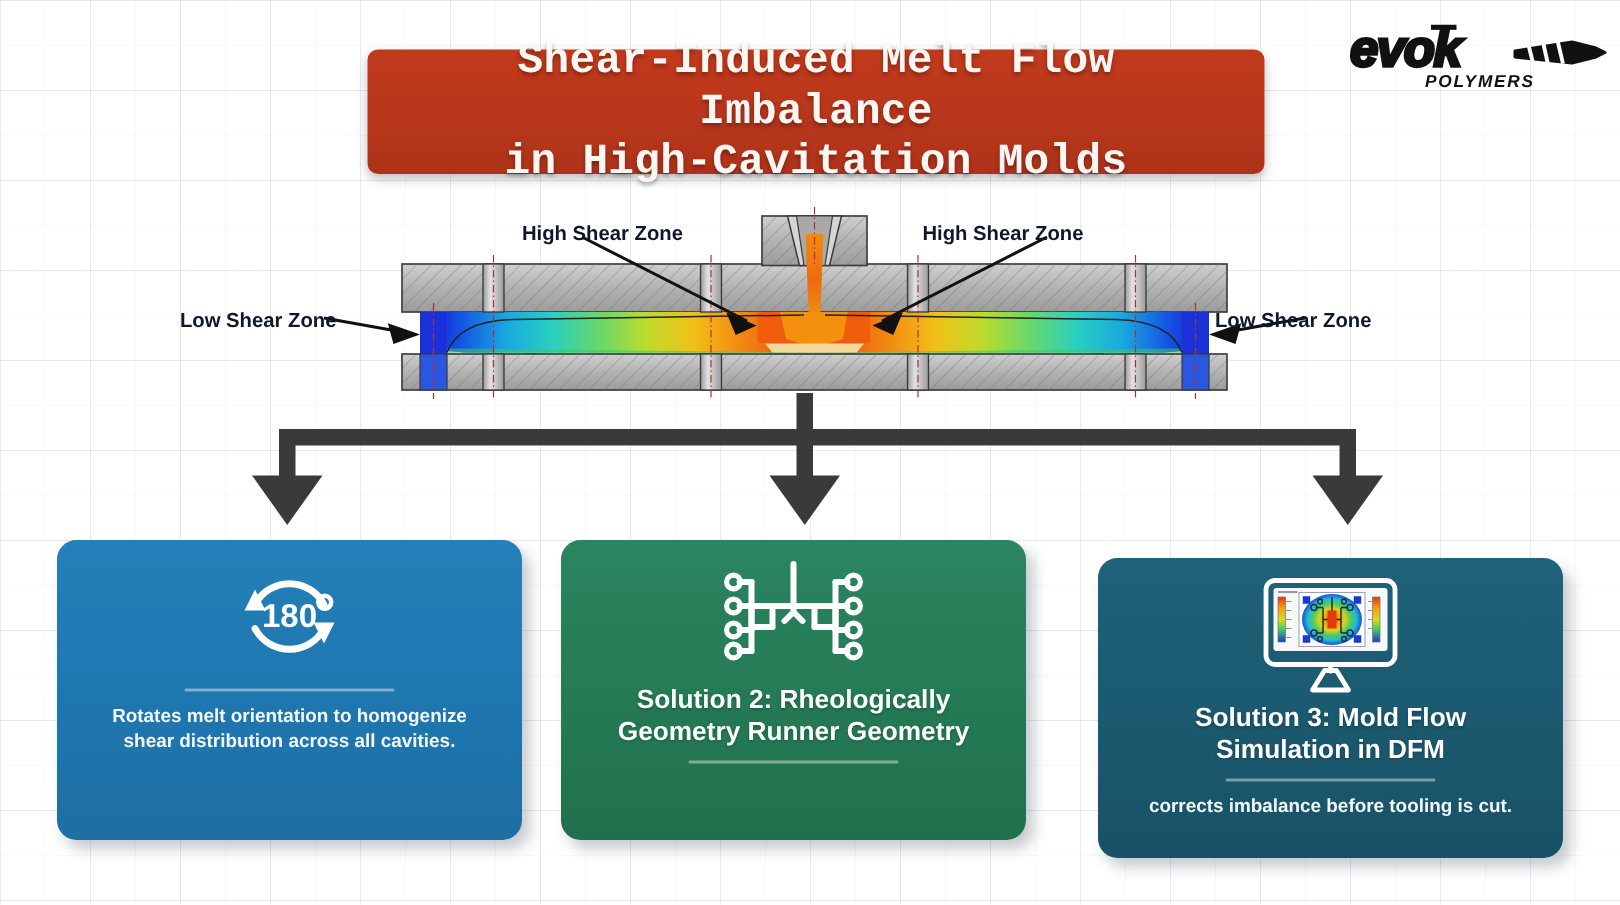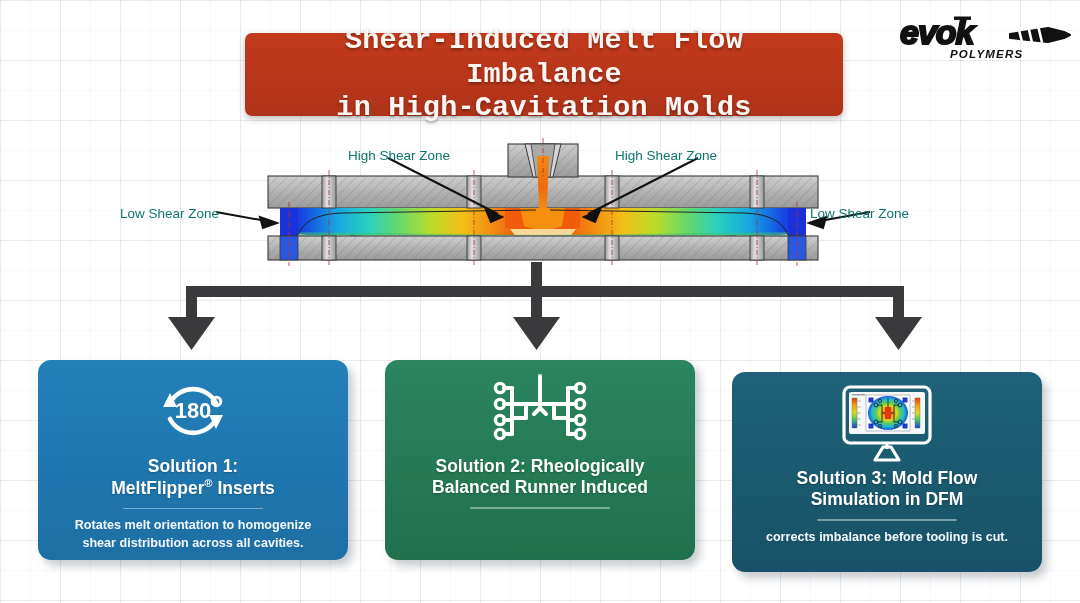--- a/index.html
+++ b/index.html
@@ -39,41 +39,41 @@
   #title-banner .ttl{
     color:#fdf6f2;font-size:28.5px;font-weight:bold;line-height:1.18;
     letter-spacing:.2px;
     text-shadow:0 2px 3px rgba(0,0,0,.32);
     padding:0 14px;
   }
 
   
   #mold-wrap{position:absolute;left:110px;top:136px;width:870px;height:132px;}
   .zone-label{
-    position:absolute;font-size:13.5px;font-weight:normal;color:#0f766e;
+    position:absolute;font-size:13.5px;font-weight:bold;color:#0f172a;
     white-space:nowrap;
   }
   #lbl-hs-left{left:238px;top:12px;}
   #lbl-hs-right{left:505px;top:12px;}
   #lbl-ls-left{left:10px;top:70px;}
   #lbl-ls-right{left:700px;top:70px;}
 
   
   #connector{position:absolute;left:150px;top:262px;width:790px;height:96px;}
 
   
   .card{
     position:absolute;top:360px;width:310px;height:200px;border-radius:13px;
     box-shadow:5px 6px 9px rgba(40,55,70,.26);
     display:flex;flex-direction:column;align-items:center;
     color:#ffffff;text-align:center;
     padding-top:14px;box-sizing:border-box;
   }
   #card-1{left:38px;background:linear-gradient(180deg,#2480b8 0%,#1f77b0 50%,#1d6fa4 100%);}
-  #card-2{left:385px;background:linear-gradient(180deg,#2a8560 0%,#257b55 50%,#21704d 100%);border-radius:13px;}
+  #card-2{left:374px;background:linear-gradient(180deg,#2a8560 0%,#257b55 50%,#21704d 100%);border-radius:13px;}
   #card-3{left:732px;background:linear-gradient(180deg,#1f6279 0%,#1b5a70 50%,#185167 100%);margin-top:12px;}
   .card-icon{height:76px;display:flex;align-items:center;justify-content:center;}
   .card-title{
     font-size:17.5px;font-weight:bold;line-height:1.2;margin-top:6px;
     text-shadow:0 1px 2px rgba(0,0,0,.25);padding:0 10px;
   }
   .card-rule{
     width:140px;height:1.5px;background:rgba(255,255,255,.42);
     margin:9px 0 8px 0;border-radius:1px;
   }
@@ -274,26 +274,20 @@
         <g stroke="#fff" stroke-width="4.6" fill="none" stroke-linecap="round">
           <path d="M20 28 A26 26 0 0 1 66 28"></path>
           <path d="M66 44 A26 26 0 0 1 20 44"></path>
         </g>
         <polygon points="20,18 27,32 13,32" fill="#fff"></polygon>
         <polygon points="66,54 59,40 73,40" fill="#fff"></polygon>
         <text x="43" y="43" text-anchor="middle" fill="#fff" font-size="22" font-weight="bold" font-family="'Liberation Sans', sans-serif">180</text>
         <circle cx="66.5" cy="26.5" r="4.3" fill="none" stroke="#fff" stroke-width="3"></circle>
       </svg>
     </div>
-    <div class="card-title">
-      <div>Solution 1:</div>
-      <div>
-        <span>MeltFlipper<span class="reg">®</span> Inserts</span>
-      </div>
-    </div>
     <div class="card-rule"></div>
     <div class="card-desc">
       <div>Rotates melt orientation to homogenize</div>
       <div>shear distribution across all cavities.</div>
     </div>
   </div>
 
   <div class="card" id="card-2">
     <div class="card-icon">
       <svg width="100" height="76" viewBox="0 0 100 76">
@@ -319,21 +313,21 @@
             <circle cx="10" cy="60" r="4.6"></circle>
           <circle cx="90" cy="14" r="4.6"></circle>
             <circle cx="90" cy="30" r="4.6"></circle>
           <circle cx="90" cy="46" r="4.6"></circle>
             <circle cx="90" cy="60" r="4.6"></circle>
         </g>
       </svg>
     </div>
     <div class="card-title">
       <div>Solution 2: Rheologically</div>
-      <div>Balanced Runner Induced</div>
+      <div>Geometry Runner Geometry</div>
     </div>
     <div class="card-rule"></div>
   </div>
 
   <div class="card" id="card-3">
     <div class="card-icon">
       <svg width="104" height="78" viewBox="0 0 104 78">
         <defs>
           <radialGradient id="heat" cx="50%" cy="50%" r="52%">
             <stop offset="0%" stop-color="#f03c10"></stop>

